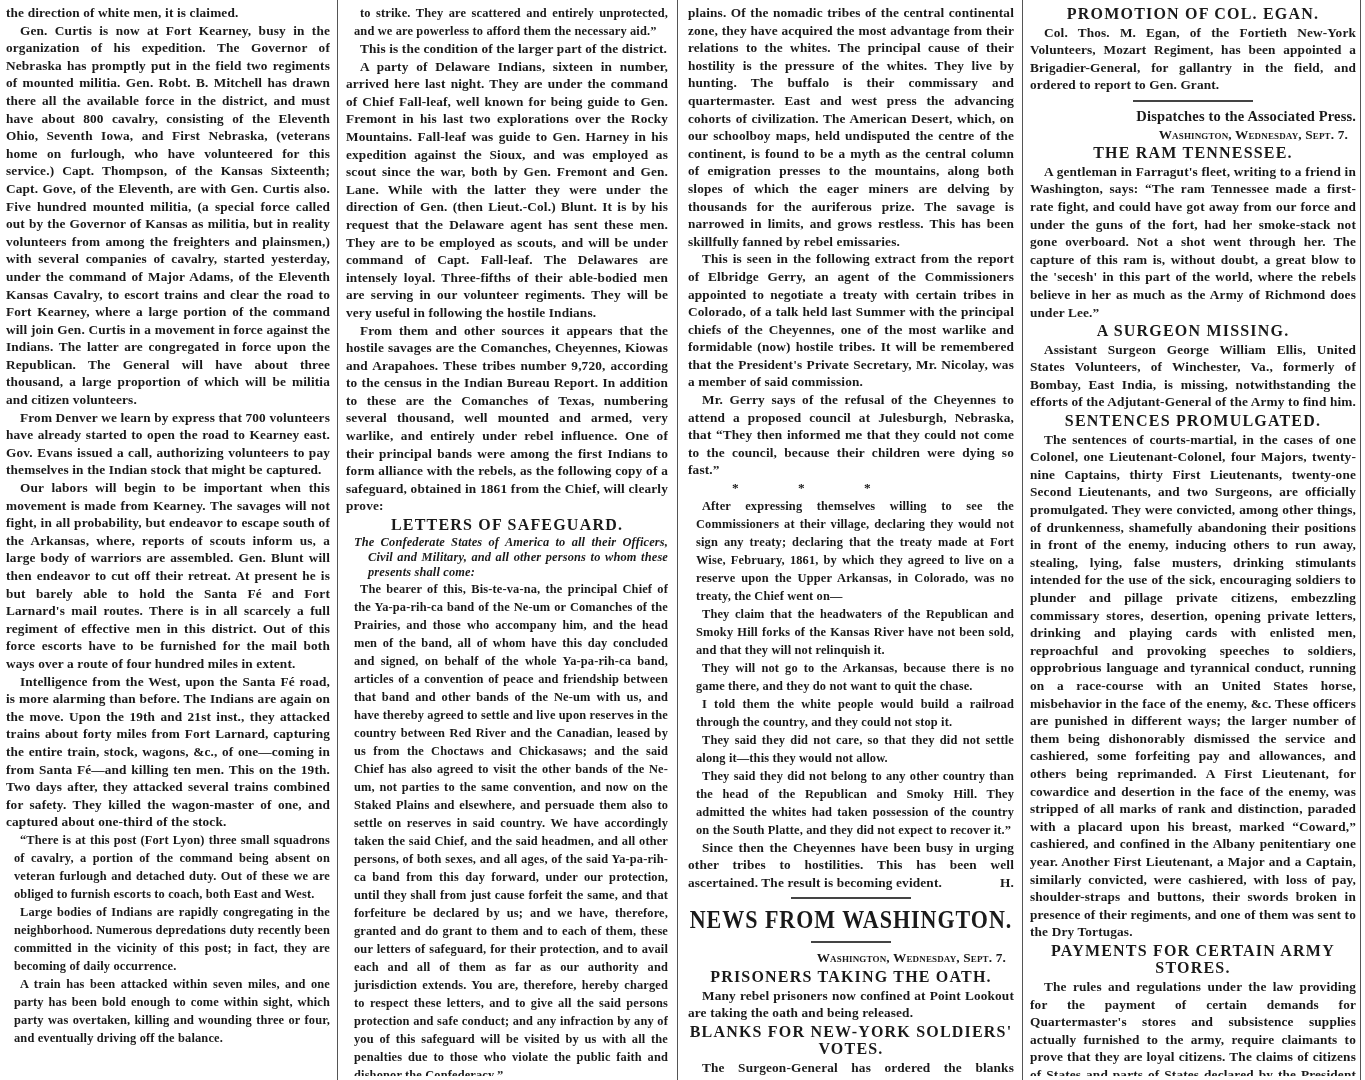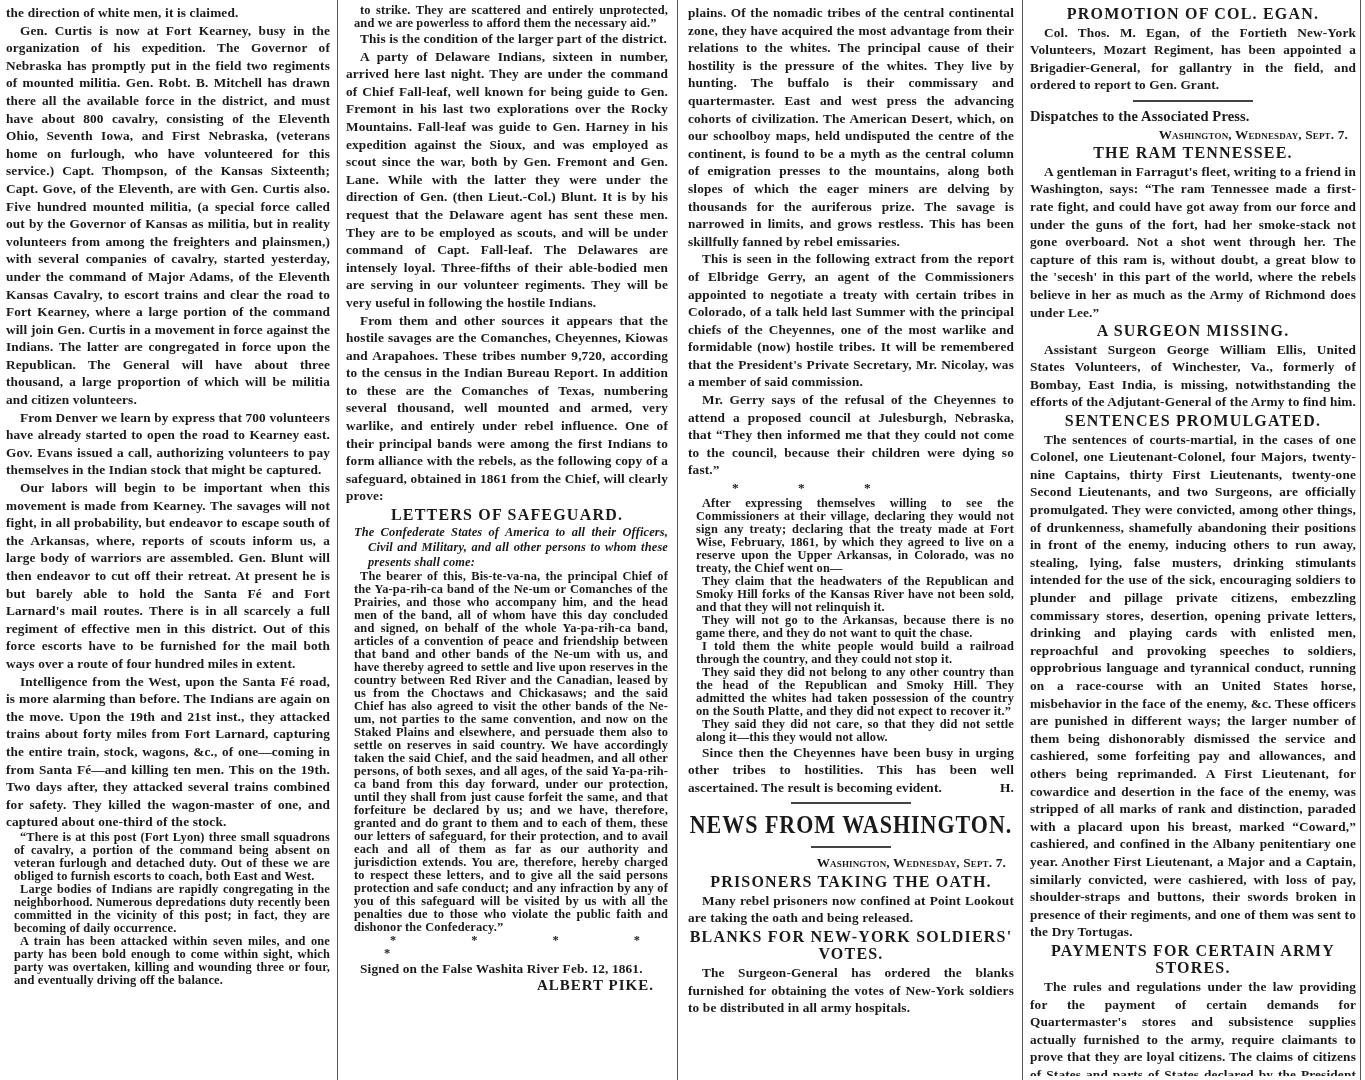--- a/index.html
+++ b/index.html
@@ -10,33 +10,33 @@
          font-size: 13.3px; line-height: 17.6px; text-align: justify;
          font-weight: bold; letter-spacing: 0.15px; }
   .col1 { left: 6px;   width: 324px; }
   .col2 { left: 346px; width: 322px; }
   .col3 { left: 688px; width: 326px; }
   .col4 { left: 1030px; width: 326px; }
   .rule { position: absolute; top: 0; width: 1px; height: 1080px; background: #555; }
   .r1 { left: 337px; } .r2 { left: 677px; } .r3 { left: 1022px; } .r4 { left: 1360px; }
   p { margin: 0; text-indent: 14px; }
   p.noind { text-indent: 0; }
-  .quote { font-size: 12.4px; line-height: 13px; font-weight: bold; padding-left: 8px; }
+  .quote { font-size: 12.4px; line-height: 18px; font-weight: bold; padding-left: 8px; }
   .quote p { text-indent: 6px; }
   .sub { text-align: center; font-size: 16px; letter-spacing: 1.2px; font-weight: bold;
          text-transform: uppercase; margin: 1px 0; }
   .sc { font-variant: small-caps; }
   .headline { text-align: center; font-size: 22px; line-height: 30px; font-weight: 900;
               letter-spacing: 1px; margin: 4px 0 2px 0; transform: scaleY(1.1); }
   .orn { width: 120px; height: 2px; background: #444; margin: 6px auto; }
   .orn.short { width: 80px; }
   .dateline { text-align: right; padding-right: 8px; }
   .sig { text-align: right; padding-right: 14px; font-size: 15px; letter-spacing: 1px; }
   .stars { letter-spacing: 28px; padding-left: 30px; }
-  .center { text-align: left; text-indent: 0; }
+  .center { text-align: right; text-indent: 0; }
   .italic-block { font-style: italic; font-size: 12.4px; line-height: 15px; padding-left: 22px;
                   text-indent: -14px; }
 </style>
 </head>
 <body>
 
 <div class="page">
   <div class="rule r1"></div>
   <div class="rule r2"></div>
   <div class="rule r3"></div>
@@ -77,22 +77,22 @@
   <div class="col col3">
     <p class="noind">plains. Of the nomadic tribes of the central continental zone, they have acquired the most advantage from their relations to the whites. The principal cause of their hostility is the pressure of the whites. They live by hunting. The buffalo is their commissary and quartermaster. East and west press the advancing cohorts of civilization. The American Desert, which, on our schoolboy maps, held undisputed the centre of the continent, is found to be a myth as the central column of emigration presses to the mountains, along both slopes of which the eager miners are delving by thousands for the auriferous prize. The savage is narrowed in limits, and grows restless. This has been skillfully fanned by rebel emissaries.</p>
     <p>This is seen in the following extract from the report of Elbridge Gerry, an agent of the Commissioners appointed to negotiate a treaty with certain tribes in Colorado, of a talk held last Summer with the principal chiefs of the Cheyennes, one of the most warlike and formidable (now) hostile tribes. It will be remembered that the President's Private Secretary, Mr. Nicolay, was a member of said commission.</p>
     <p>Mr. Gerry says of the refusal of the Cheyennes to attend a proposed council at Julesburgh, Nebraska, that “They then informed me that they could not come to the council, because their children were dying so fast.”</p>
     <p class="stars">* * *</p>
     <div class="quote">
       <p>After expressing themselves willing to see the Commissioners at their village, declaring they would not sign any treaty; declaring that the treaty made at Fort Wise, February, 1861, by which they agreed to live on a reserve upon the Upper Arkansas, in Colorado, was no treaty, the Chief went on—</p>
       <p>They claim that the headwaters of the Republican and Smoky Hill forks of the Kansas River have not been sold, and that they will not relinquish it.</p>
       <p>They will not go to the Arkansas, because there is no game there, and they do not want to quit the chase.</p>
       <p>I told them the white people would build a railroad through the country, and they could not stop it.</p>
+      <p>They said they did not care, so that they did not settle along it—this they would not allow.</p>
       <p>They said they did not belong to any other country than the head of the Republican and Smoky Hill. They admitted the whites had taken possession of the country on the South Platte, and they did not expect to recover it.”</p>
-      <p>They said they did not care, so that they did not settle along it—this they would not allow.</p>
     </div>
     <p><span>Since then the Cheyennes have been busy in urging other tribes to hostilities. This has been well ascertained. The result is becoming evident.</span> <span style="float:right">H.</span></p>
     <div class="orn"></div>
     <div class="headline">NEWS FROM WASHINGTON.</div>
     <div class="orn short"></div>
     <div class="dateline sc">Washington, Wednesday, Sept. 7.</div>
     <div class="sub">PRISONERS TAKING THE OATH.</div>
     <p>Many rebel prisoners now confined at Point Lookout are taking the oath and being released.</p>
     <div class="sub">BLANKS FOR NEW-YORK SOLDIERS' VOTES.</div>
     <p>The Surgeon-General has ordered the blanks furnished for obtaining the votes of New-York soldiers to be distributed in all army hospitals.</p>

